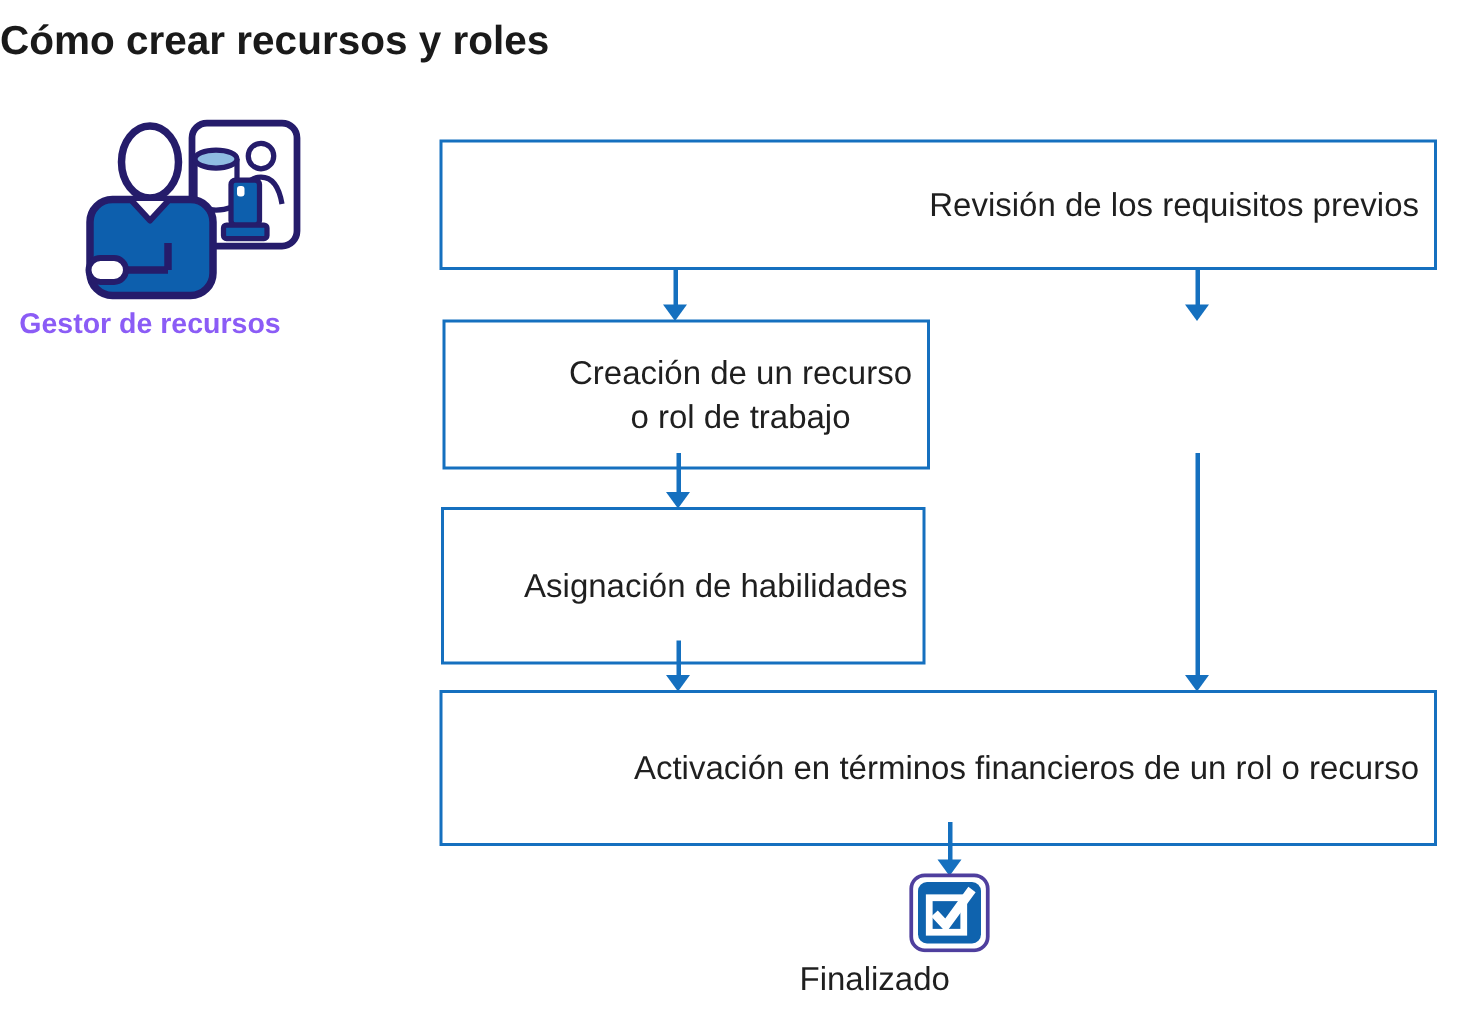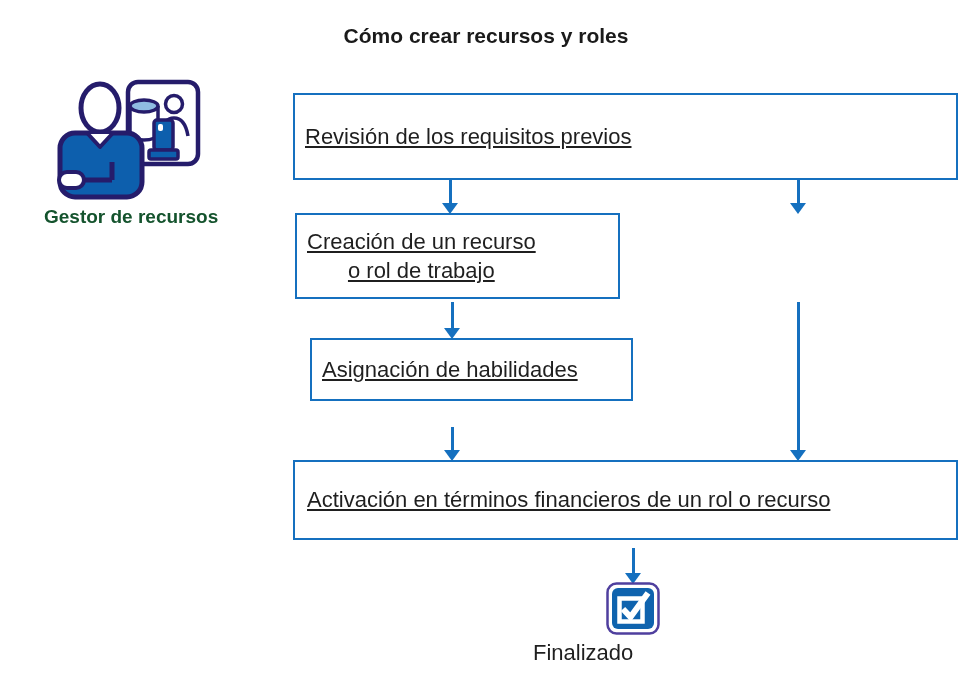--- a/index.html
+++ b/index.html
@@ -8,55 +8,53 @@
     position: relative;
     width: 972px;
     height: 678px;
     background: #ffffff;
     font-family: "Liberation Sans", "DejaVu Sans", sans-serif;
     color: #1f1f1f;
     overflow: hidden;
   }
   .page-title {
     position: absolute;
-    left: 0; top: 24px; width: 972px;
-    text-align: center;
-    font-size: 21px;
+    left: 0; top: 12px; width: 972px;
+    font-size: 27px;
     font-weight: bold;
     color: #1a1a1a;
   }
   .actor-icon { position: absolute; left: 50px; top: 66px; width: 152px; height: 135px; }
   .actor-label {
     position: absolute;
     left: 0; top: 206px; width: 200px;
+    text-align: center;
     font-size: 19px;
     font-weight: bold;
-    color: #14532d;
-    margin-left: 44px;
+    color: #8b5cf6;
   }
   .node {
     position: absolute;
     background: #ffffff;
     border: 2.5px solid #1570bf;
     display: flex;
     align-items: center;
-    justify-content: flex-start;
+    justify-content: flex-end;
     text-align: center;
     font-size: 22px;
     line-height: 1.32;
     white-space: pre-line;
     color: #1f1f1f;
     padding: 4px 10px;
-    text-decoration: underline;
   }
   .node-revision   { left: 293px; top:  93px; width: 665px; height: 87px; }
-  .node-trabajo    { left: 295px; top: 213px; width: 325px; height: 86px; }
+  .node-trabajo    { left: 295px; top: 213px; width: 325px; height: 100px; }
   .node-no-trabajo { left: 632px; top: 213px; width: 326px; height: 89px; }
-  .node-asignacion { left: 310px; top: 338px; width: 323px; height: 63px; }
-  .node-activacion { left: 293px; top: 460px; width: 665px; height: 80px; padding-left: 12px; }
+  .node-asignacion { left: 294px; top: 338px; width: 323px; height: 105px; }
+  .node-activacion { left: 293px; top: 460px; width: 665px; height: 104px; padding-left: 12px; }
   .arrow { position: absolute; width: 16px; }
   .arrow .line {
     position: absolute; left: 6.5px; top: 0; bottom: 9px;
     width: 3px; background: #1570bf;
   }
   .arrow .head {
     position: absolute; left: 0; bottom: 0;
     width: 0; height: 0;
     border-left: 8px solid transparent;
     border-right: 8px solid transparent;

